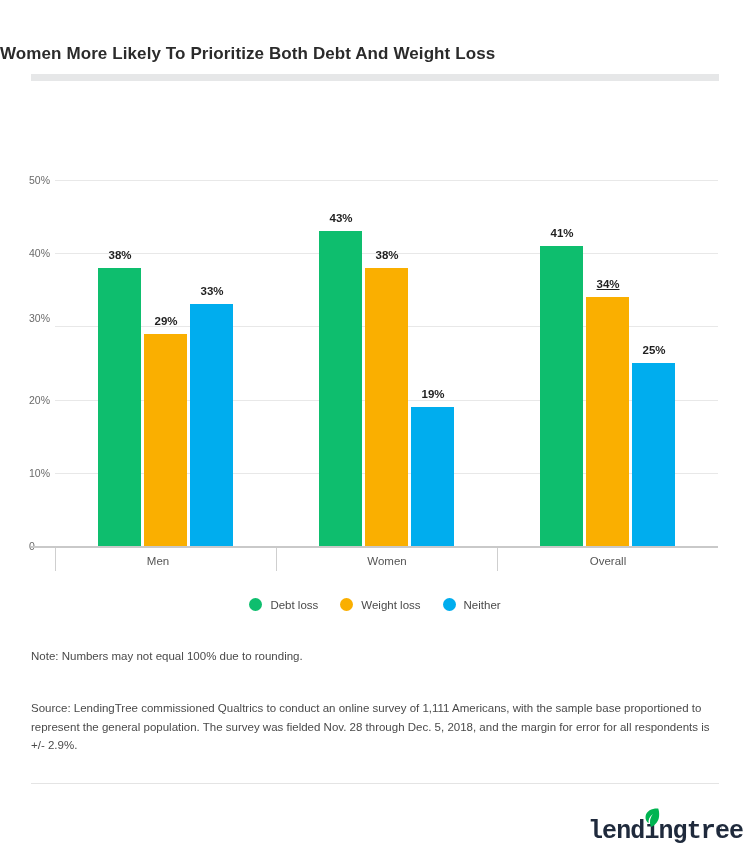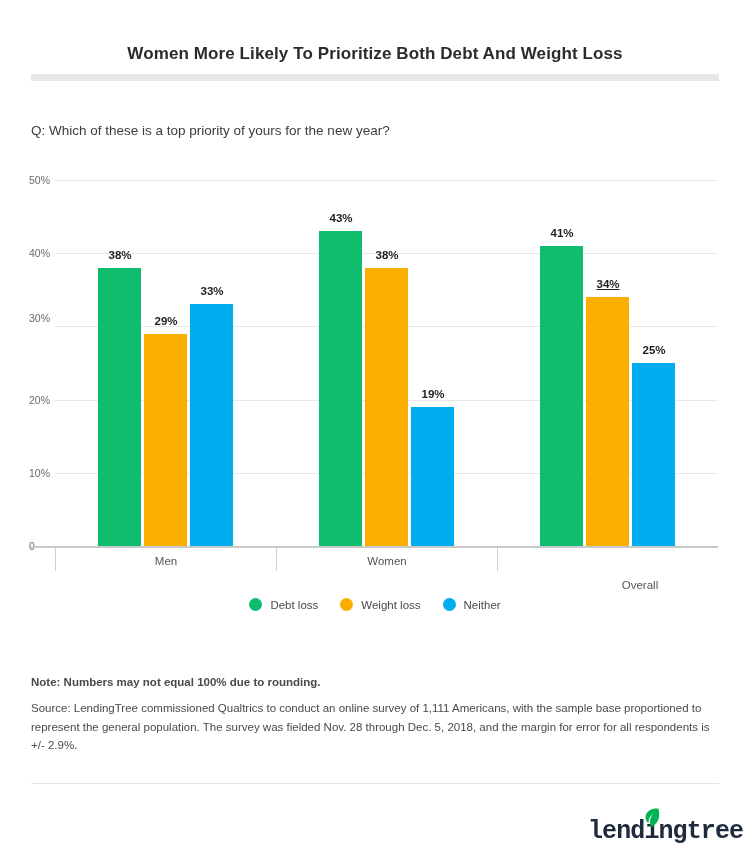--- a/index.html
+++ b/index.html
@@ -22,21 +22,21 @@
     height: 866px;
     box-sizing: border-box;
   }
 
   
   .chart-title {
     position: absolute;
     left: 0;
     top: 44px;
     width: 750px;
-    text-align: center;
+    text-align: left;
     font-size: 17px;
     font-weight: bold;
     color: #2b2b2b;
     letter-spacing: 0.1px;
   }
   .title-rule {
     position: absolute;
     left: 31px;
     top: 74px;
     width: 688px;
@@ -136,24 +136,23 @@
   }
   .legend-label {
     font-size: 11.5px;
     color: #4a4a4a;
   }
 
   
   .note {
     position: absolute;
     left: 31px;
-    top: 676px;
+    top: 650px;
     font-size: 11.5px;
     color: #4a4a4a;
-    font-weight: bold;
   }
   .source {
     position: absolute;
     left: 31px;
     top: 699px;
     width: 680px;
     font-size: 11.5px;
     line-height: 1.62;
     color: #4a4a4a;
   }
@@ -201,54 +200,53 @@
   }
 </style>
 </head>
 <body>
 
 <div class="page">
 
   <div class="chart-title">Women More Likely To Prioritize Both Debt And Weight Loss</div>
   <div class="title-rule"></div>
 
-  <div class="question">Q: Which of these is a top priority of yours for the new year?</div>
 
   <div class="plot" id="plot">
       <div class="gridline" style="top: 180px;"></div>
       <div class="ytick-label" style="top: 180px;">50%</div>
       <div class="gridline" style="top: 253.2px;"></div>
       <div class="ytick-label" style="top: 253.2px;">40%</div>
       <div class="gridline" style="top: 326.4px;"></div>
       <div class="ytick-label" style="top: 318px;">30%</div>
       <div class="gridline" style="top: 399.6px;"></div>
       <div class="ytick-label" style="top: 399.6px;">20%</div>
       <div class="gridline" style="top: 472.8px;"></div>
       <div class="ytick-label" style="top: 472.8px;">10%</div>
       <div class="gridline" style="top: 546px;"></div>
       <div class="ytick-label" style="top: 546px;">0</div>
       <div class="axis-baseline" style="top: 546px;"></div>
       <div class="xtick" style="left: 55px; top: 548px;"></div>
-      <div class="xcat-label" style="left: 166px; top: 555px; text-align: center;">Men</div>
+      <div class="xcat-label" style="left: 158px; top: 555px; text-align: center;">Men</div>
       <div class="bar" style="left: 98px; top: 268px; width: 43px; height: 278px; background: rgb(14, 190, 110);"></div>
       <div class="bar-value" style="left: 120px; top: 249px;">38%</div>
       <div class="bar" style="left: 144px; top: 334px; width: 43px; height: 212px; background: rgb(250, 175, 0);"></div>
       <div class="bar-value" style="left: 166px; top: 315px;">29%</div>
       <div class="bar" style="left: 190px; top: 304px; width: 43px; height: 242px; background: rgb(0, 173, 238);"></div>
       <div class="bar-value" style="left: 212px; top: 285px;">33%</div>
       <div class="xtick" style="left: 276px; top: 548px;"></div>
       <div class="xcat-label" style="left: 387px; top: 555px;">Women</div>
       <div class="bar" style="left: 319px; top: 231px; width: 43px; height: 315px; background: rgb(14, 190, 110);"></div>
       <div class="bar-value" style="left: 341px; top: 212px;">43%</div>
       <div class="bar" style="left: 365px; top: 268px; width: 43px; height: 278px; background: rgb(250, 175, 0);"></div>
       <div class="bar-value" style="left: 387px; top: 249px;">38%</div>
       <div class="bar" style="left: 411px; top: 407px; width: 43px; height: 139px; background: rgb(0, 173, 238);"></div>
       <div class="bar-value" style="left: 433px; top: 388px;">19%</div>
       <div class="xtick" style="left: 497px; top: 548px;"></div>
-      <div class="xcat-label" style="left: 640px; top: 555px; margin-top: 24px;">Overall</div>
+      <div class="xcat-label" style="left: 608px; top: 555px;">Overall</div>
       <div class="bar" style="left: 540px; top: 246px; width: 43px; height: 300px; background: rgb(14, 190, 110);"></div>
       <div class="bar-value" style="left: 562px; top: 227px;">41%</div>
       <div class="bar" style="left: 586px; top: 297px; width: 43px; height: 249px; background: rgb(250, 175, 0);"></div>
       <div class="bar-value" style="left: 608px; top: 278px; text-decoration: underline;">34%</div>
       <div class="bar" style="left: 632px; top: 363px; width: 43px; height: 183px; background: rgb(0, 173, 238);"></div>
       <div class="bar-value" style="left: 654px; top: 344px;">25%</div>
       <div class="xtick" style="left: 718px; top: 548px; background: transparent;"></div>
     </div>
 
   <div class="legend" id="legend">

